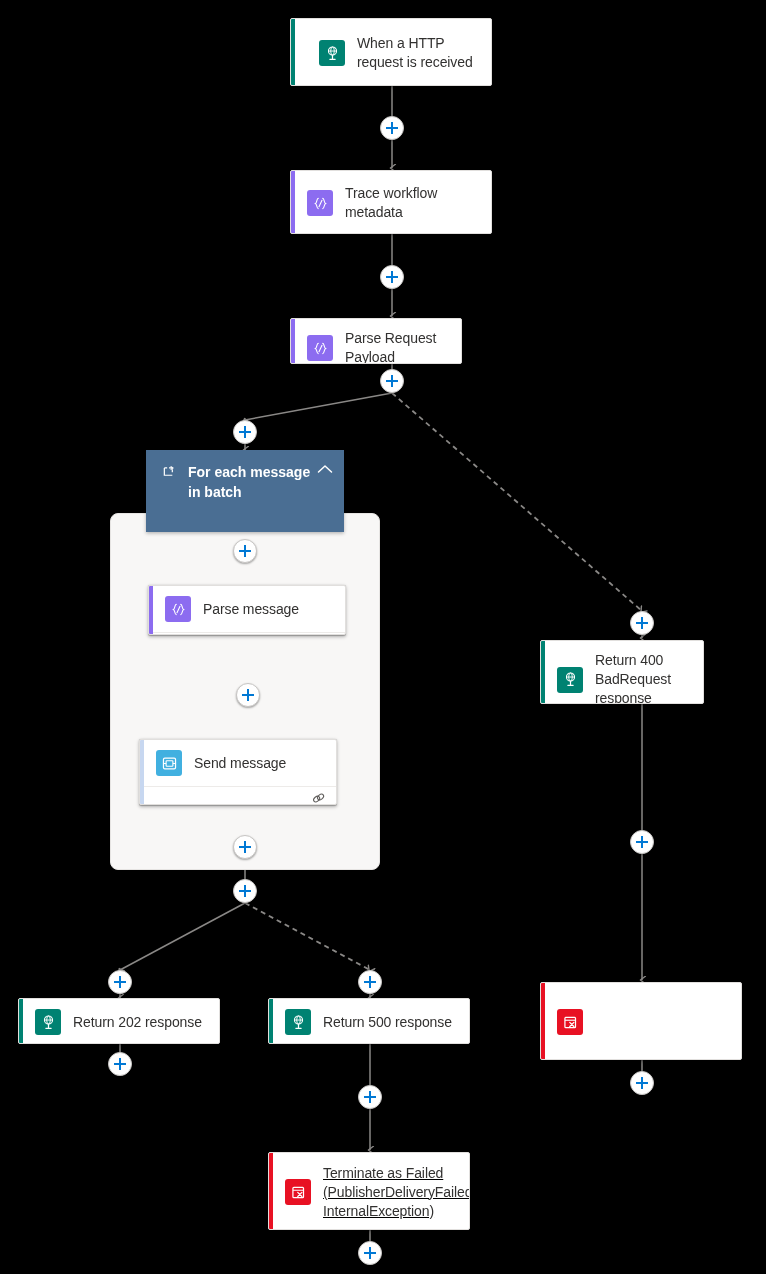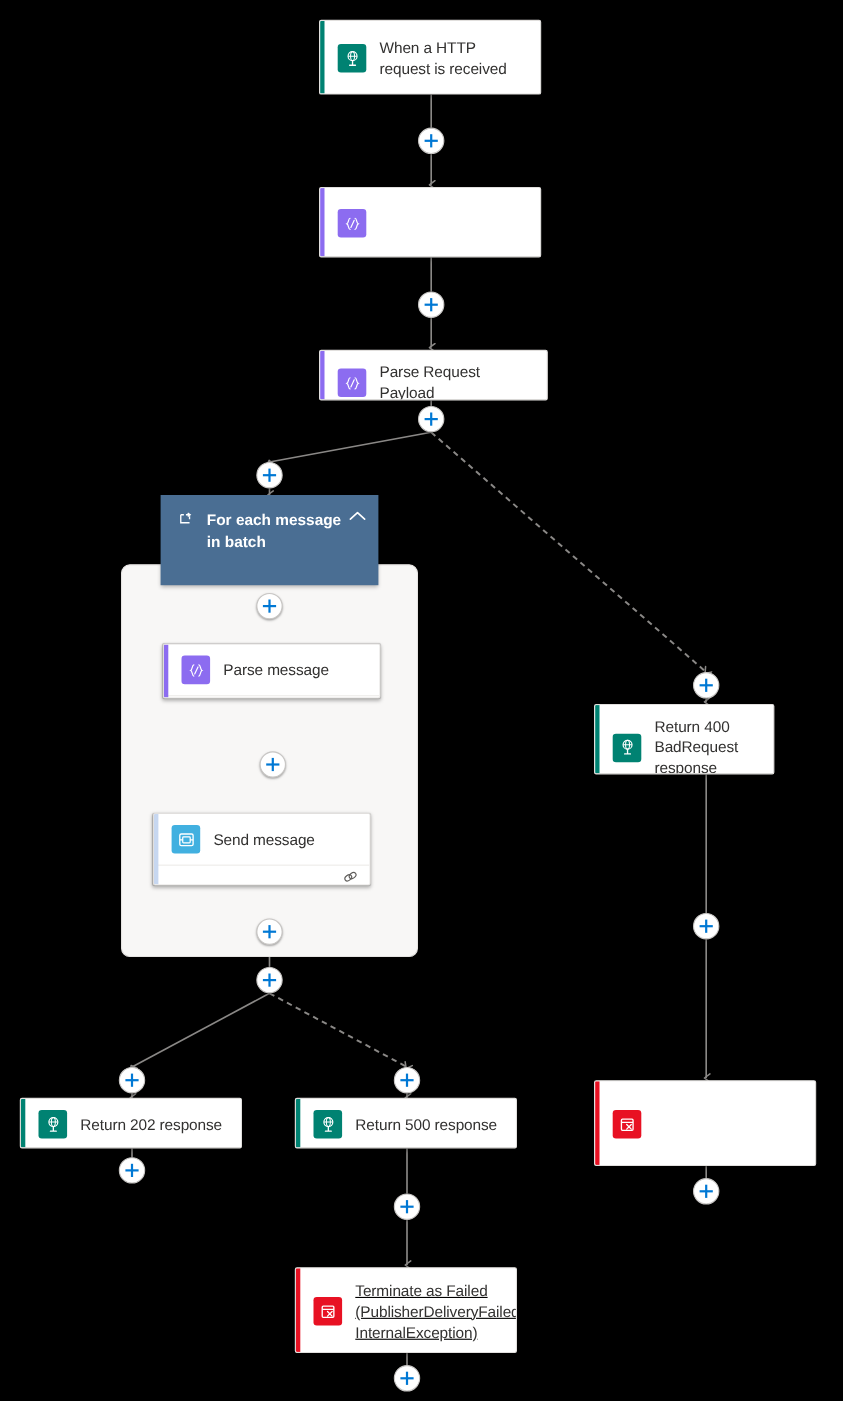--- a/index.html
+++ b/index.html
@@ -176,21 +176,21 @@
         <path d="M 642 854 L 642 980" fill="none" stroke="#8a8886" stroke-width="1.5" marker-end="url(#arw)"></path>
         <path d="M 642 1060 L 642 1071" fill="none" stroke="#8a8886" stroke-width="1.5"></path>
       </g>
   </svg>
 
   <div class="scope-body" id="scope-body" style="left: 110px; top: 513px; width: 270px; height: 357px; background: rgb(248, 247, 246);"></div>
 
   <div id="node-layer">
       <div class="node" style="left: 290px; top: 18px; width: 202px; height: 68px;">
         <div class="accent" style="background: rgb(0, 130, 114);"></div>
-        <div class="body" style="min-height: 68px;">
+        <div class="body" style="min-height: 68px; margin-left: 12px;">
           <div class="ico" style="background: rgb(0, 130, 114);">
             <svg width="17" height="17" viewBox="0 0 18 18">
               <circle cx="9" cy="6.4" r="4.3" fill="none" stroke="#fff" stroke-width="1.15"></circle>
               <ellipse cx="9" cy="6.4" rx="1.9" ry="4.3" fill="none" stroke="#fff" stroke-width="1.0"></ellipse>
               <path d="M4.8 6.4 h8.4" stroke="#fff" stroke-width="1.0"></path>
               <path d="M9 10.9 v3.3 M6.2 15.2 h5.6" stroke="#fff" stroke-width="1.3" stroke-linecap="round"></path>
             </svg>
           </div>
           <div class="label">When a HTTP request is received</div>
         </div>
@@ -198,23 +198,24 @@
       <div class="node" style="left: 290px; top: 170px; width: 202px; height: 64px;">
         <div class="accent" style="background: rgb(140, 108, 240);"></div>
         <div class="body" style="min-height: 64px;">
           <div class="ico" style="background: rgb(140, 108, 240);">
             <svg width="17" height="17" viewBox="0 0 18 18">
               <path d="M6.6 3.6 C4.8 3.6 5.4 8.2 3.6 9 C5.4 9.8 4.8 14.4 6.6 14.4" fill="none" stroke="#fff" stroke-width="1.15" stroke-linecap="round"></path>
               <path d="M11.4 3.6 C13.2 3.6 12.6 8.2 14.4 9 C12.6 9.8 13.2 14.4 11.4 14.4" fill="none" stroke="#fff" stroke-width="1.15" stroke-linecap="round"></path>
               <path d="M10.6 5.6 L7.4 12.4" stroke="#fff" stroke-width="1.15" stroke-linecap="round"></path>
             </svg>
           </div>
-        </div>
-      </div>
-      <div class="node" style="left: 290px; top: 318px; width: 208px; height: 46px;">
+          <div class="label">Trace workflow metadata</div>
+        </div>
+      </div>
+      <div class="node" style="left: 290px; top: 318px; width: 172px; height: 46px;">
         <div class="accent" style="background: rgb(140, 108, 240);"></div>
         <div class="body" style="min-height: 46px;">
           <div class="ico" style="background: rgb(140, 108, 240);">
             <svg width="17" height="17" viewBox="0 0 18 18">
               <path d="M6.6 3.6 C4.8 3.6 5.4 8.2 3.6 9 C5.4 9.8 4.8 14.4 6.6 14.4" fill="none" stroke="#fff" stroke-width="1.15" stroke-linecap="round"></path>
               <path d="M11.4 3.6 C13.2 3.6 12.6 8.2 14.4 9 C12.6 9.8 13.2 14.4 11.4 14.4" fill="none" stroke="#fff" stroke-width="1.15" stroke-linecap="round"></path>
               <path d="M10.6 5.6 L7.4 12.4" stroke="#fff" stroke-width="1.15" stroke-linecap="round"></path>
             </svg>
           </div>
           <div class="label">Parse Request Payload</div>

